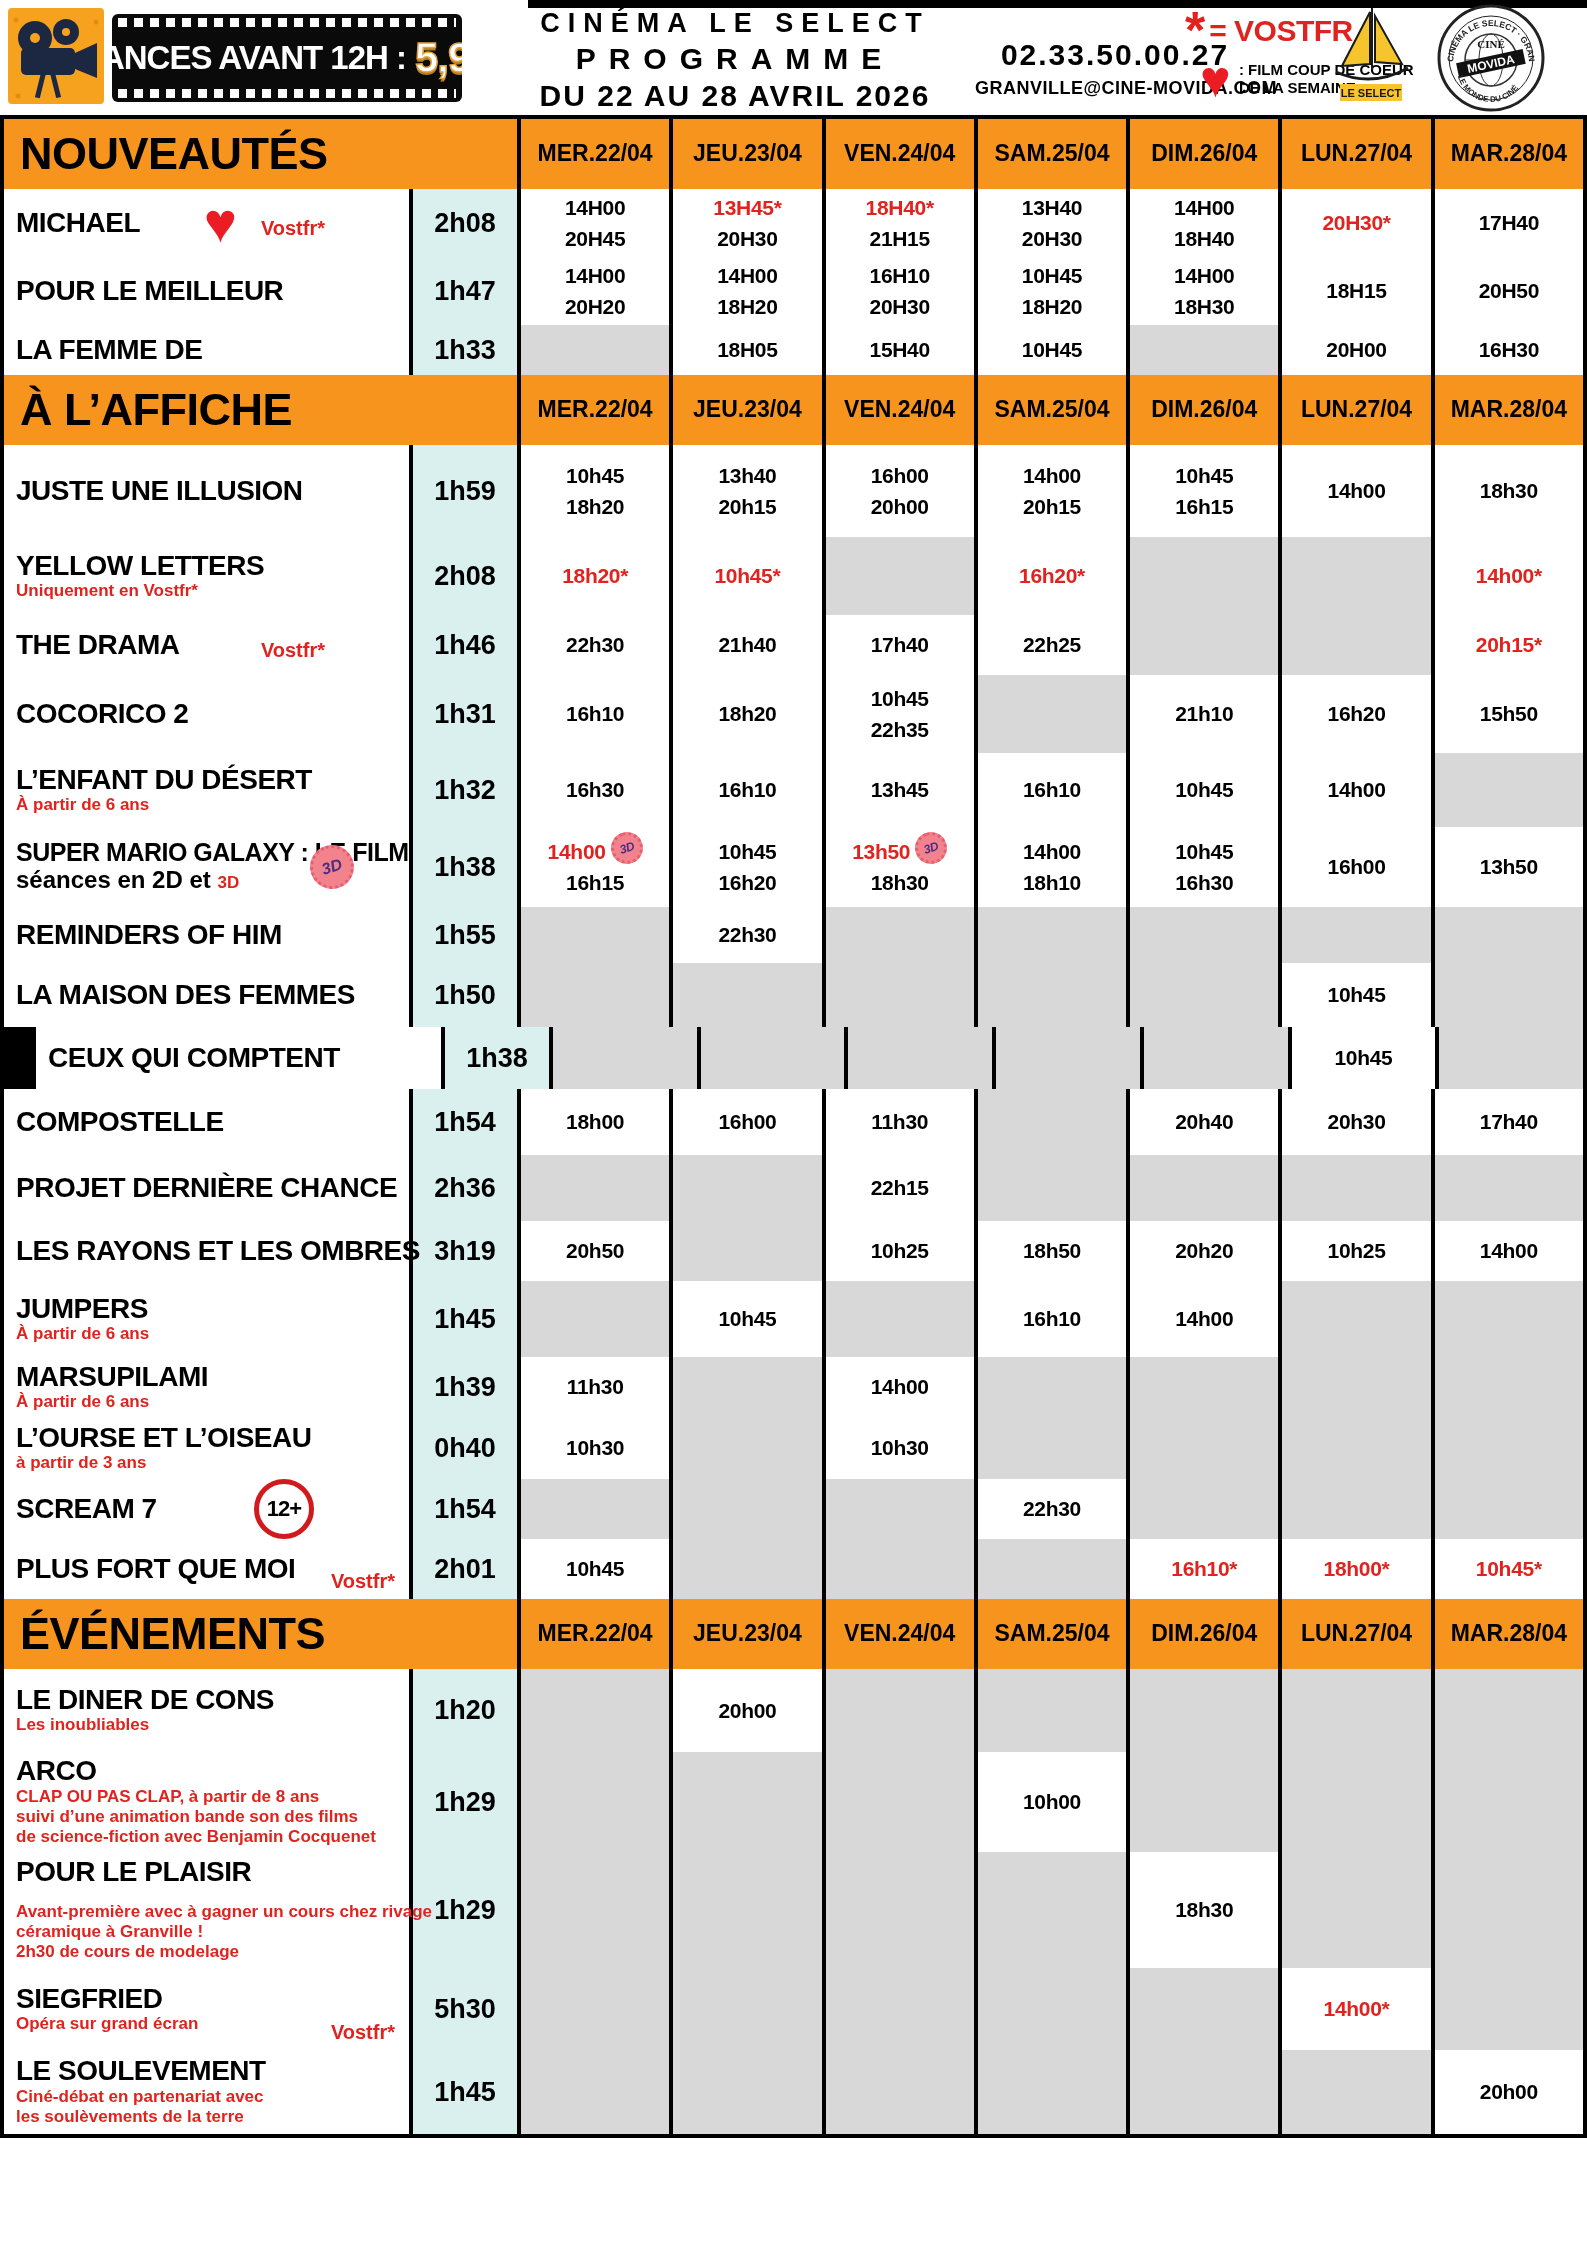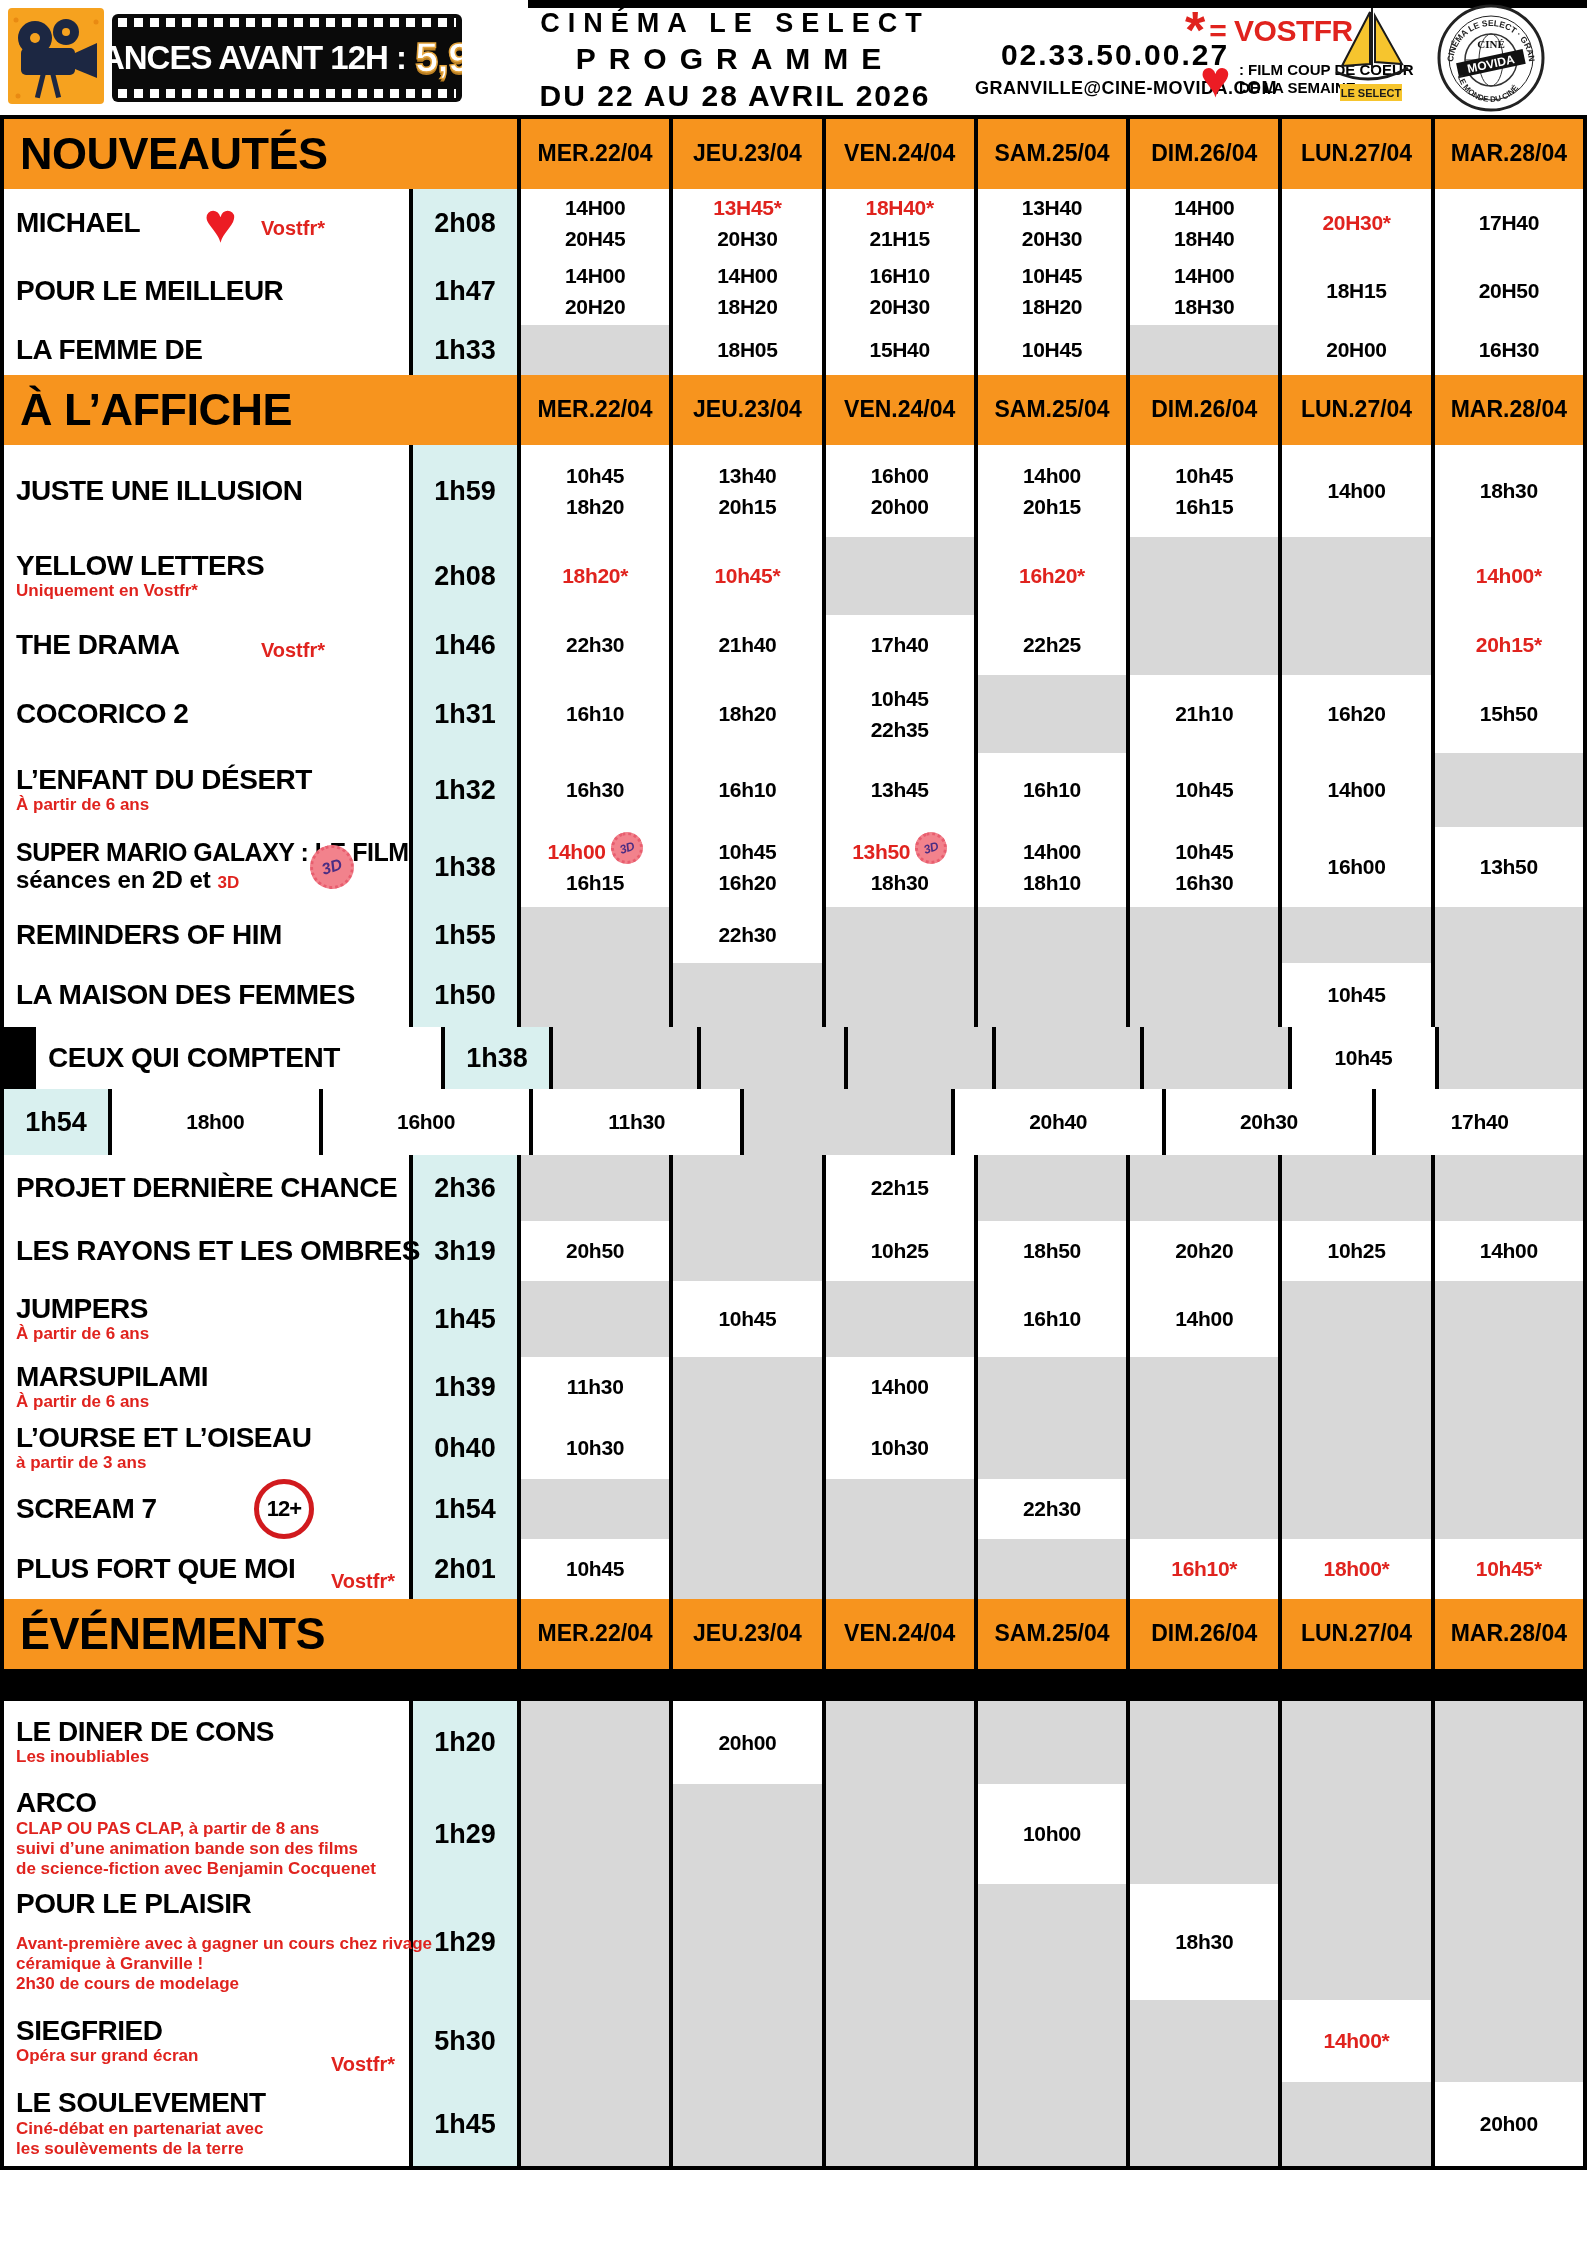--- a/index.html
+++ b/index.html
@@ -701,20 +701,25 @@
         <div class="cell day-cell empty"></div>
         <div class="cell day-cell empty"></div>
         <div class="cell day-cell">
           <div class="tl">
             <span>10h45</span>
           </div>
         </div>
         <div class="cell day-cell empty"></div>
       </div>
       <div class="t-row" style="height: 66px;">
+        <div class="cell title-cell">
+          <div class="title-wrap">
+            <div class="film-title">COMPOSTELLE</div>
+          </div>
+        </div>
         <div class="cell dur-cell">1h54</div>
         <div class="cell day-cell">
           <div class="tl">
             <span>18h00</span>
           </div>
         </div>
         <div class="cell day-cell">
           <div class="tl">
             <span>16h00</span>
           </div>
@@ -951,21 +956,21 @@
         </div>
         <div class="cell day-head">
           <div class="dh-name">LUN.</div>
           <div class="dh-date">27/04</div>
         </div>
         <div class="cell day-head">
           <div class="dh-name">MAR.</div>
           <div class="dh-date">28/04</div>
         </div>
       </div>
-      <div class="t-row" style="height: 83px; margin-top: 32px;">
+      <div class="t-row" style="height: 83px;">
         <div class="cell title-cell">
           <div class="title-wrap">
             <div class="film-title">LE DINER DE CONS</div>
             <div class="film-sub"><span>Les inoubliables</span></div>
           </div>
         </div>
         <div class="cell dur-cell">1h20</div>
         <div class="cell day-cell empty"></div>
         <div class="cell day-cell">
           <div class="tl">

